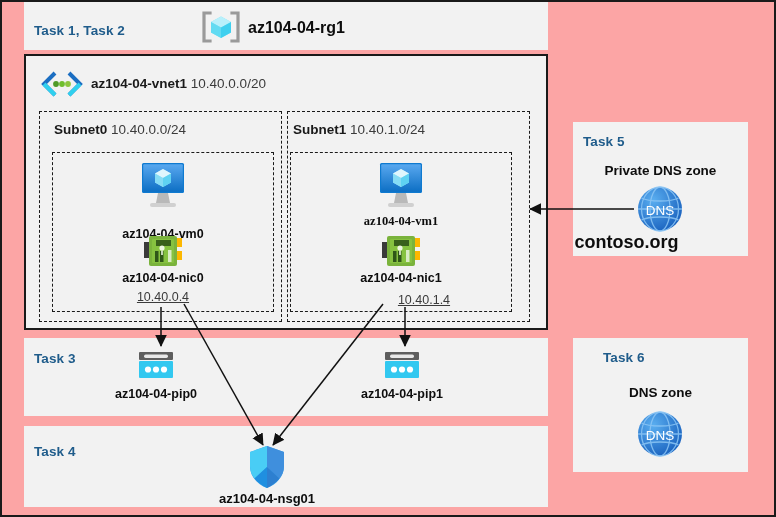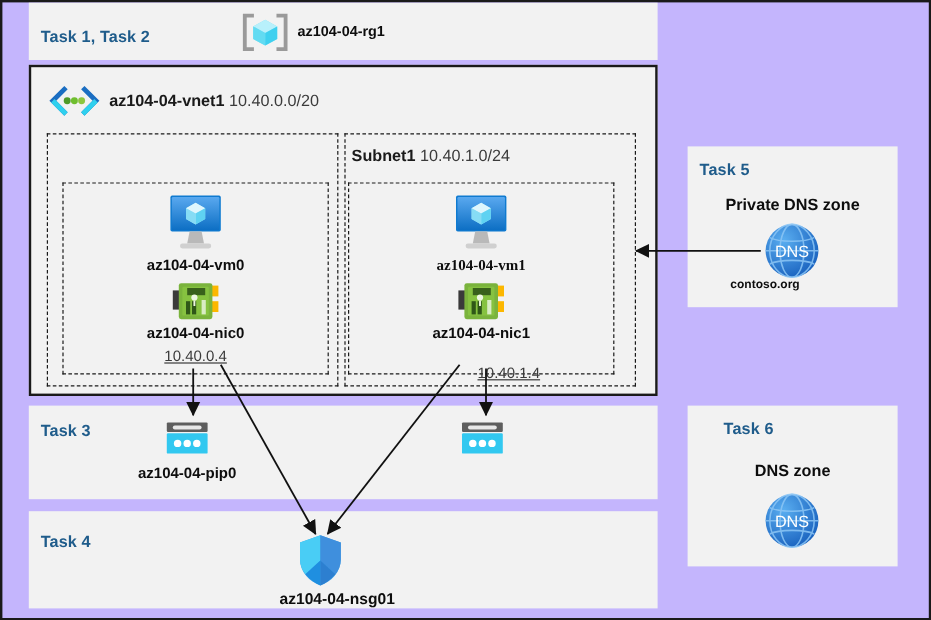--- a/index.html
+++ b/index.html
@@ -1,17 +1,17 @@
 <!DOCTYPE html>
 <html><head>
 <meta charset="utf-8">
 <style>
   html,body{margin:0;padding:0;background:#ffffff;}
   body{font-family:"Liberation Sans", sans-serif;}
-  #canvas{position:relative;width:776px;height:517px;background:#c4b5fd;overflow:hidden;
+  #canvas{position:relative;width:776px;height:517px;background:#fca5a5;overflow:hidden;
           border:2px solid #1a1a1a;box-sizing:border-box;}
 
   .panel{position:absolute;background:#f2f2f2;box-sizing:border-box;}
   .task-label{position:absolute;font-size:13.5px;font-weight:bold;color:#1f5c8b;letter-spacing:.1px;white-space:nowrap;}
 
   .vnet-frame{position:absolute;border:2px solid #1a1a1a;box-sizing:border-box;background:#f2f2f2;}
   .subnet-box{position:absolute;border:1.6px dashed #1a1a1a;box-sizing:border-box;background:transparent;}
   .inner-box{position:absolute;border:1.6px dashed #1a1a1a;box-sizing:border-box;background:transparent;}
 
   .hdr{position:absolute;white-space:nowrap;font-size:13.5px;color:#1a1a1a;}
@@ -58,21 +58,21 @@
       </g>
       <g>
         <polygon points="21,6.5 31,12 31,22.5 21,28 11,22.5 11,12" fill="#7fe3f5"></polygon>
         <polygon points="21,6.5 31,12 21,17.5 11,12" fill="#b8f0fb"></polygon>
         <polygon points="21,17.5 31,12 31,22.5 21,28" fill="#3fd0ef"></polygon>
         <polygon points="21,17.5 11,12 11,22.5 21,28" fill="#62dbf2"></polygon>
       </g>
     </svg>
   </div>
 
-  <div class="nodelabel" style="left:246px;top:17px;font-size:12px;text-align:center;">az104-04-rg1</div>
+  <div class="nodelabel" style="left:246px;top:17px;font-size:16px;text-align:center;">az104-04-rg1</div>
 
   <div class="vnet-frame" style="left:22px;top:52px;width:524px;height:276px;"></div>
 
   <div class="ico vnet-ico" style="left:37px;top:67px;">
     <svg width="46" height="30" viewBox="0 0 46 30">
       <g fill="none" stroke-width="4" stroke-linecap="butt" stroke-linejoin="miter">
         <polyline points="16,4 5,15 16,26" stroke="#1b6ec2"></polyline>
         <polyline points="30,4 41,15 30,26" stroke="#1b6ec2"></polyline>
       </g>
       <g fill="none" stroke-width="4" stroke-linecap="butt">
@@ -85,20 +85,24 @@
     </svg>
   </div>
 
   <div class="hdr" style="left:89px;top:74px;text-align:center;">
     <b>az104-04-vnet1</b>
     <span class="cidr"> 10.40.0.0/20</span>
   </div>
 
   <div class="subnet-box" style="left:37px;top:109px;width:243px;height:211px;"></div>
 
+  <div class="hdr" style="left:52px;top:120px;">
+    <b>Subnet0</b>
+    <span class="cidr"> 10.40.0.0/24</span>
+  </div>
 
   <div class="inner-box" style="left:50px;top:150px;width:222px;height:160px;"></div>
 
   <div class="ico vm-ico" style="left:134px;top:159px;">
     <svg width="54" height="48" viewBox="0 0 54 48">
       <rect x="6" y="2" width="42" height="30" rx="1.5" fill="#0f7ad0"></rect>
       <rect x="7.2" y="3.2" width="39.6" height="27.6" rx="1" fill="url(#vg0)"></rect>
       <defs>
         <linearGradient id="vg0" x1="0" y1="0" x2="0" y2="1">
           <stop offset="0" stop-color="#59a8ef"></stop>
@@ -109,21 +113,21 @@
         <polygon points="0,-9 8,-4.5 8,4.5 0,9 -8,4.5 -8,-4.5" fill="#9fe2f7"></polygon>
         <polygon points="0,-9 8,-4.5 0,0 -8,-4.5" fill="#dff6fd"></polygon>
         <polygon points="0,0 8,-4.5 8,4.5 0,9" fill="#5fd2f2"></polygon>
         <polygon points="0,0 -8,-4.5 -8,4.5 0,9" fill="#86dcf5"></polygon>
       </g>
       <path d="M22 32 L32 32 L34 42 L20 42 Z" fill="#b9b9b9"></path>
       <rect x="14" y="42" width="26" height="4" rx="2" fill="#d0d0d0"></rect>
     </svg>
   </div>
 
-  <div class="nodelabel" style="left:50px;top:212px;width:222px;">az104-04-vm0</div>
+  <div class="nodelabel" style="left:50px;top:225px;width:222px;">az104-04-vm0</div>
 
   <div class="ico nic-ico" style="left:140px;top:232px;">
     <svg width="42" height="34" viewBox="0 0 42 34">
       <rect x="2" y="8" width="6" height="16" fill="#3a3a3a"></rect>
       <rect x="34" y="4" width="6" height="9" fill="#fcb700"></rect>
       <rect x="34" y="17" width="6" height="9" fill="#fcb700"></rect>
       <rect x="7" y="2" width="28" height="30" rx="2" fill="#7ab33c"></rect>
       <rect x="10" y="5" width="22" height="24" rx="1" fill="#86c240"></rect>
       <rect x="14" y="6" width="15" height="6" fill="#38601b"></rect>
       <rect x="13" y="17" width="3.5" height="11" fill="#2f5718"></rect>
@@ -179,21 +183,21 @@
       <rect x="14" y="6" width="15" height="6" fill="#38601b"></rect>
       <rect x="13" y="17" width="3.5" height="11" fill="#2f5718"></rect>
       <rect x="18" y="17" width="3.5" height="11" fill="#2f5718"></rect>
       <rect x="26" y="16" width="3.5" height="12" fill="#d9ecc4"></rect>
       <circle cx="20" cy="14" r="2.6" fill="#eef7e2"></circle>
       <path d="M20 16.6 L20 21" stroke="#eef7e2" stroke-width="1.6" fill="none"></path>
     </svg>
   </div>
 
   <div class="nodelabel" style="left:288px;top:269px;width:222px;">az104-04-nic1</div>
-  <div class="nodesub" style="left:288px;top:302px;width:268px;">10.40.1.4</div>
+  <div class="nodesub" style="left:288px;top:291px;width:268px;">10.40.1.4</div>
 
   <div class="panel" style="left:22px;top:336px;width:524px;height:78px;"></div>
 
   <div class="task-label" style="left:32px;top:349px;">Task 3</div>
 
   <div class="ico pip-ico" style="left:133px;top:348px;">
     <svg width="42" height="32" viewBox="0 0 42 32">
       <rect x="4" y="2" width="34" height="8" rx="1" fill="#5e5e5e"></rect>
       <rect x="9" y="4.5" width="24" height="3.4" rx="1.7" fill="#e8e8e8"></rect>
       <rect x="4" y="11" width="34" height="17" rx="1" fill="#32c8f0"></rect>
@@ -207,35 +211,36 @@
   <div class="ico pip-ico" style="left:379px;top:348px;">
     <svg width="42" height="32" viewBox="0 0 42 32">
       <rect x="4" y="2" width="34" height="8" rx="1" fill="#5e5e5e"></rect>
       <rect x="9" y="4.5" width="24" height="3.4" rx="1.7" fill="#e8e8e8"></rect>
       <rect x="4" y="11" width="34" height="17" rx="1" fill="#32c8f0"></rect>
       <circle cx="13" cy="19.5" r="3.1" fill="#ffffff"></circle>
       <circle cx="21" cy="19.5" r="3.1" fill="#ffffff"></circle>
       <circle cx="29" cy="19.5" r="3.1" fill="#ffffff"></circle>
     </svg>
   </div>
+  <div class="nodelabel" style="left:310px;top:385px;width:180px;">az104-04-pip1</div>
 
   <div class="panel" style="left:22px;top:424px;width:524px;height:81px;"></div>
 
   <div class="task-label" style="left:32px;top:442px;">Task 4</div>
 
   <div class="ico nsg-ico" style="left:246px;top:443px;">
     <svg width="38" height="44" viewBox="0 0 38 44">
       <path d="M19 1 L36 7 L36 21 C36 32 28 39.5 19 43 C10 39.5 2 32 2 21 L2 7 Z" fill="#3aa0e8"></path>
       <path d="M19 1 L2 7 L2 21 C2 26 3.8 30.2 6.5 33.5 L19 22 Z" fill="#49cdf5"></path>
       <path d="M19 1 L36 7 L36 21 C36 26 34.2 30.2 31.5 33.5 L19 22 Z" fill="#3f8fdd"></path>
       <path d="M19 22 L6.5 33.5 C10 37.6 14.6 41 19 43 Z" fill="#1f8fe0"></path>
       <path d="M19 22 L31.5 33.5 C28 37.6 23.4 41 19 43 Z" fill="#2d7fd0"></path>
     </svg>
   </div>
-  <div class="nodelabel" style="left:189px;top:489px;width:180px;font-size:13px;text-align:center;">az104-04-nsg01</div>
+  <div class="nodelabel" style="left:175px;top:489px;width:180px;font-size:13px;text-align:center;">az104-04-nsg01</div>
 
   <div class="panel" style="left:571px;top:120px;width:175px;height:134px;"></div>
 
   <div class="task-label" style="left:581px;top:132px;">Task 5</div>
 
   <div class="zonetitle" style="left:571px;top:161px;width:175px;">Private DNS zone</div>
 
   <div class="ico dns-ico" style="left:634px;top:183px;">
     <svg width="48" height="48" viewBox="0 0 48 48">
       <defs>
@@ -249,21 +254,21 @@
         <ellipse cx="24" cy="24" rx="10" ry="22"></ellipse>
         <ellipse cx="24" cy="24" rx="18.5" ry="22"></ellipse>
         <line x1="2" y1="24" x2="46" y2="24"></line>
         <path d="M5.5 13 C13 17 35 17 42.5 13"></path>
         <path d="M5.5 35 C13 31 35 31 42.5 35"></path>
       </g>
       <text x="24" y="29.5" text-anchor="middle" font-family="'Liberation Sans', sans-serif" font-size="13.5" fill="#ffffff">DNS</text>
     </svg>
   </div>
 
-  <div class="nodelabel" style="left:548px;top:230px;width:175px;font-size:10px;">contoso.org</div>
+  <div class="nodelabel" style="left:537px;top:230px;width:175px;font-size:18px;">contoso.org</div>
 
   <div class="panel" style="left:571px;top:336px;width:175px;height:134px;"></div>
 
   <div class="task-label" style="left:581px;top:348px;margin-left:20px;">Task 6</div>
 
   <div class="zonetitle" style="left:571px;top:383px;width:175px;">DNS zone</div>
 
   <div class="ico dns-ico" style="left:634px;top:408px;">
     <svg width="48" height="48" viewBox="0 0 48 48">
       <defs>

